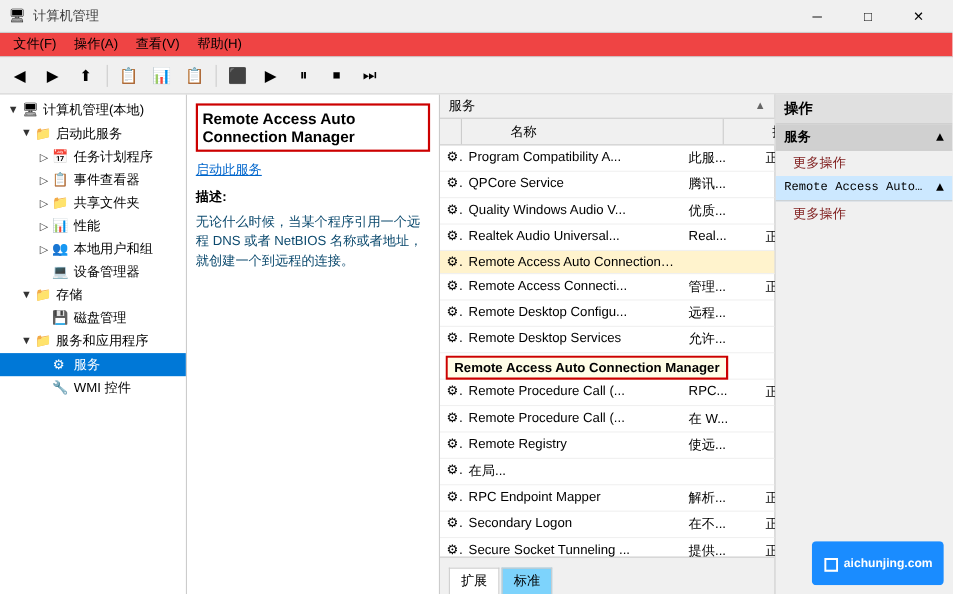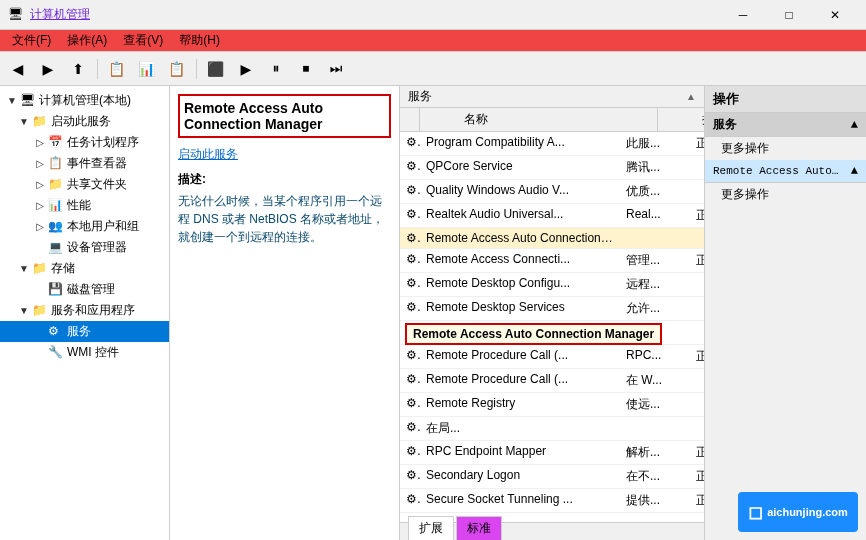--- a/index.html
+++ b/index.html
@@ -8,21 +8,21 @@
     
     .title-bar {
       background: #f0f0f0;
       height: 30px;
       display: flex;
       align-items: center;
       padding: 0 8px;
       border-bottom: 1px solid #ccc;
     }
     .title-bar-icon { width: 16px; height: 16px; margin-right: 6px; }
-    .title-bar-text { flex: 1; font-size: 12px; color: #6d28d9; text-decoration: underline; }
+    .title-bar-text { flex: 1; font-size: 12px; color: #404040; }
     .title-bar-controls { display: flex; gap: 0; }
     .title-bar-btn {
       width: 46px; height: 30px;
       background: transparent;
       border: none;
       cursor: pointer;
       font-size: 12px;
       display: flex; align-items: center; justify-content: center;
     }
 
@@ -209,46 +209,46 @@
       align-items: center;
       justify-content: space-between;
       border-bottom: 1px solid #ccc;
     }
     .action-item {
       display: flex;
       align-items: center;
       padding: 3px 16px;
       font-size: 12px;
       cursor: pointer;
-      color: #000000;
+      color: #7f1d1d;
     }
     .action-section-highlighted {
       background: #cce8ff;
       padding: 4px 8px;
       font-size: 12px;
       border-bottom: 1px solid #ccc;
       display: flex;
       align-items: center;
       justify-content: space-between;
     }
 
     
     .bottom-tabs {
-      height: 18px;
+      height: 34px;
       background: #f0f0f0;
       border-top: 1px solid #ccc;
       display: flex;
       align-items: flex-end;
       padding-left: 8px;
     }
     .bottom-tab {
       padding: 3px 10px;
       font-size: 12px;
       cursor: pointer;
-      background: #d946ef;
+      background: #7dd3fc;
       border: 1px solid #ccc;
       border-bottom: none;
       margin-right: 2px;
     }
     .bottom-tab.active { background: #fff; }
 
     
     .watermark {
       position: fixed;
       bottom: 8px;

